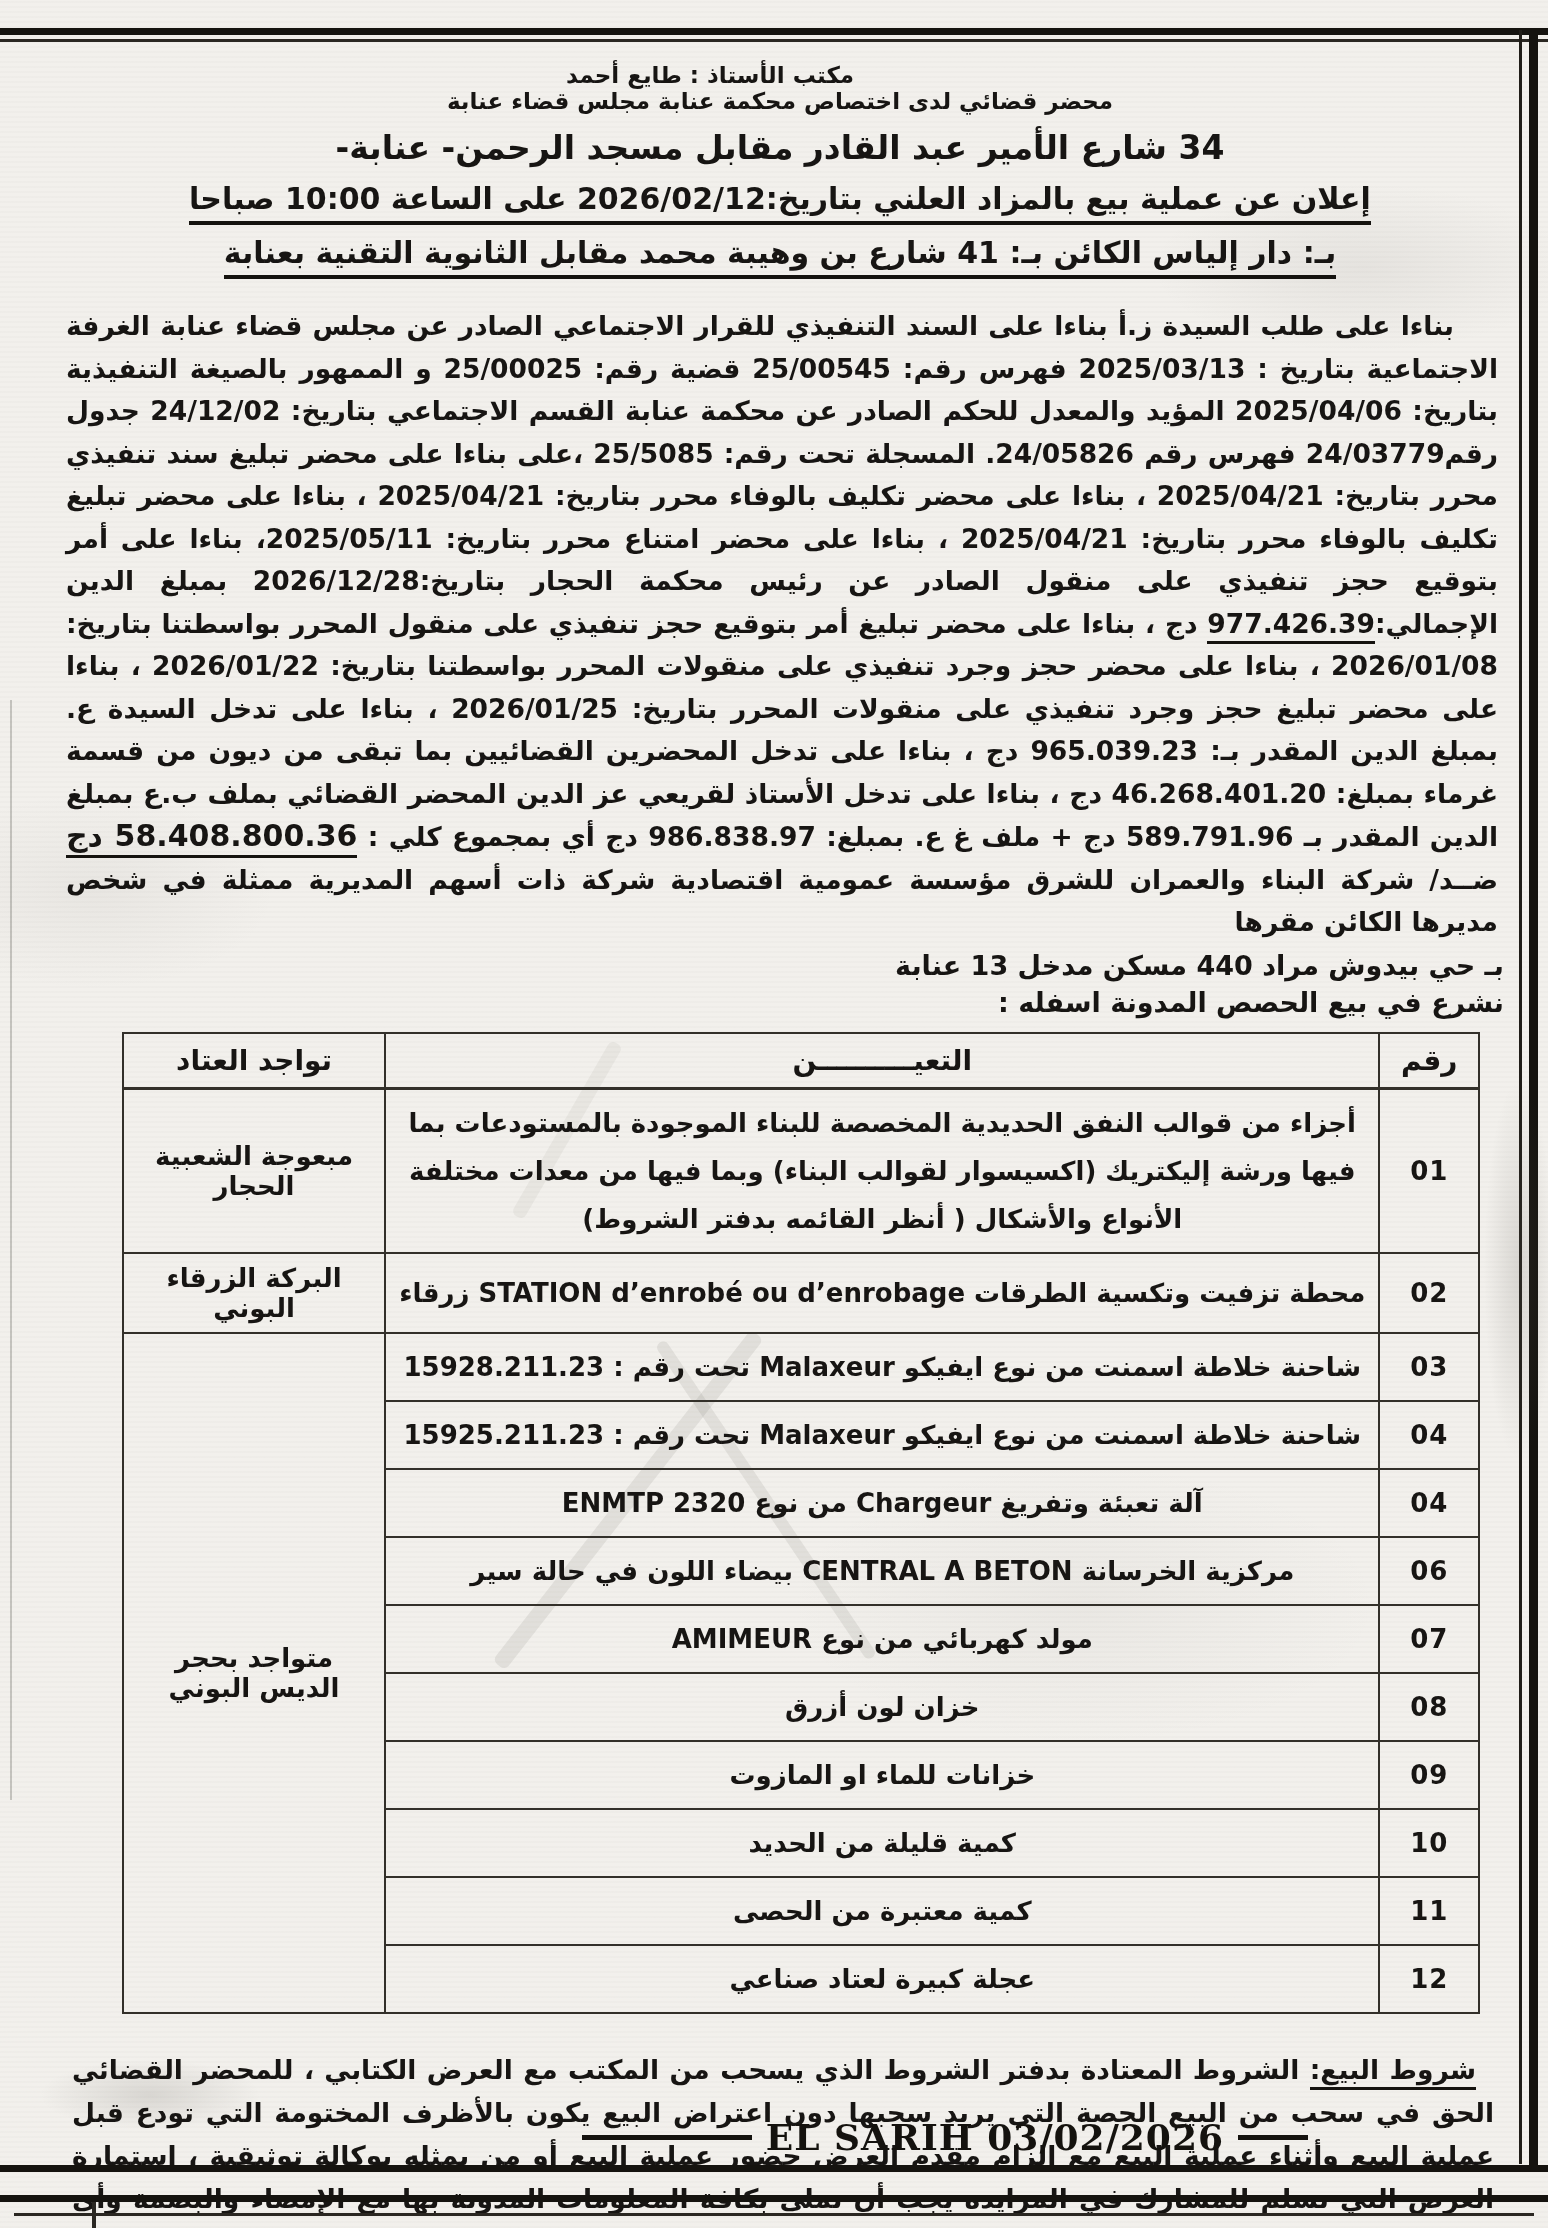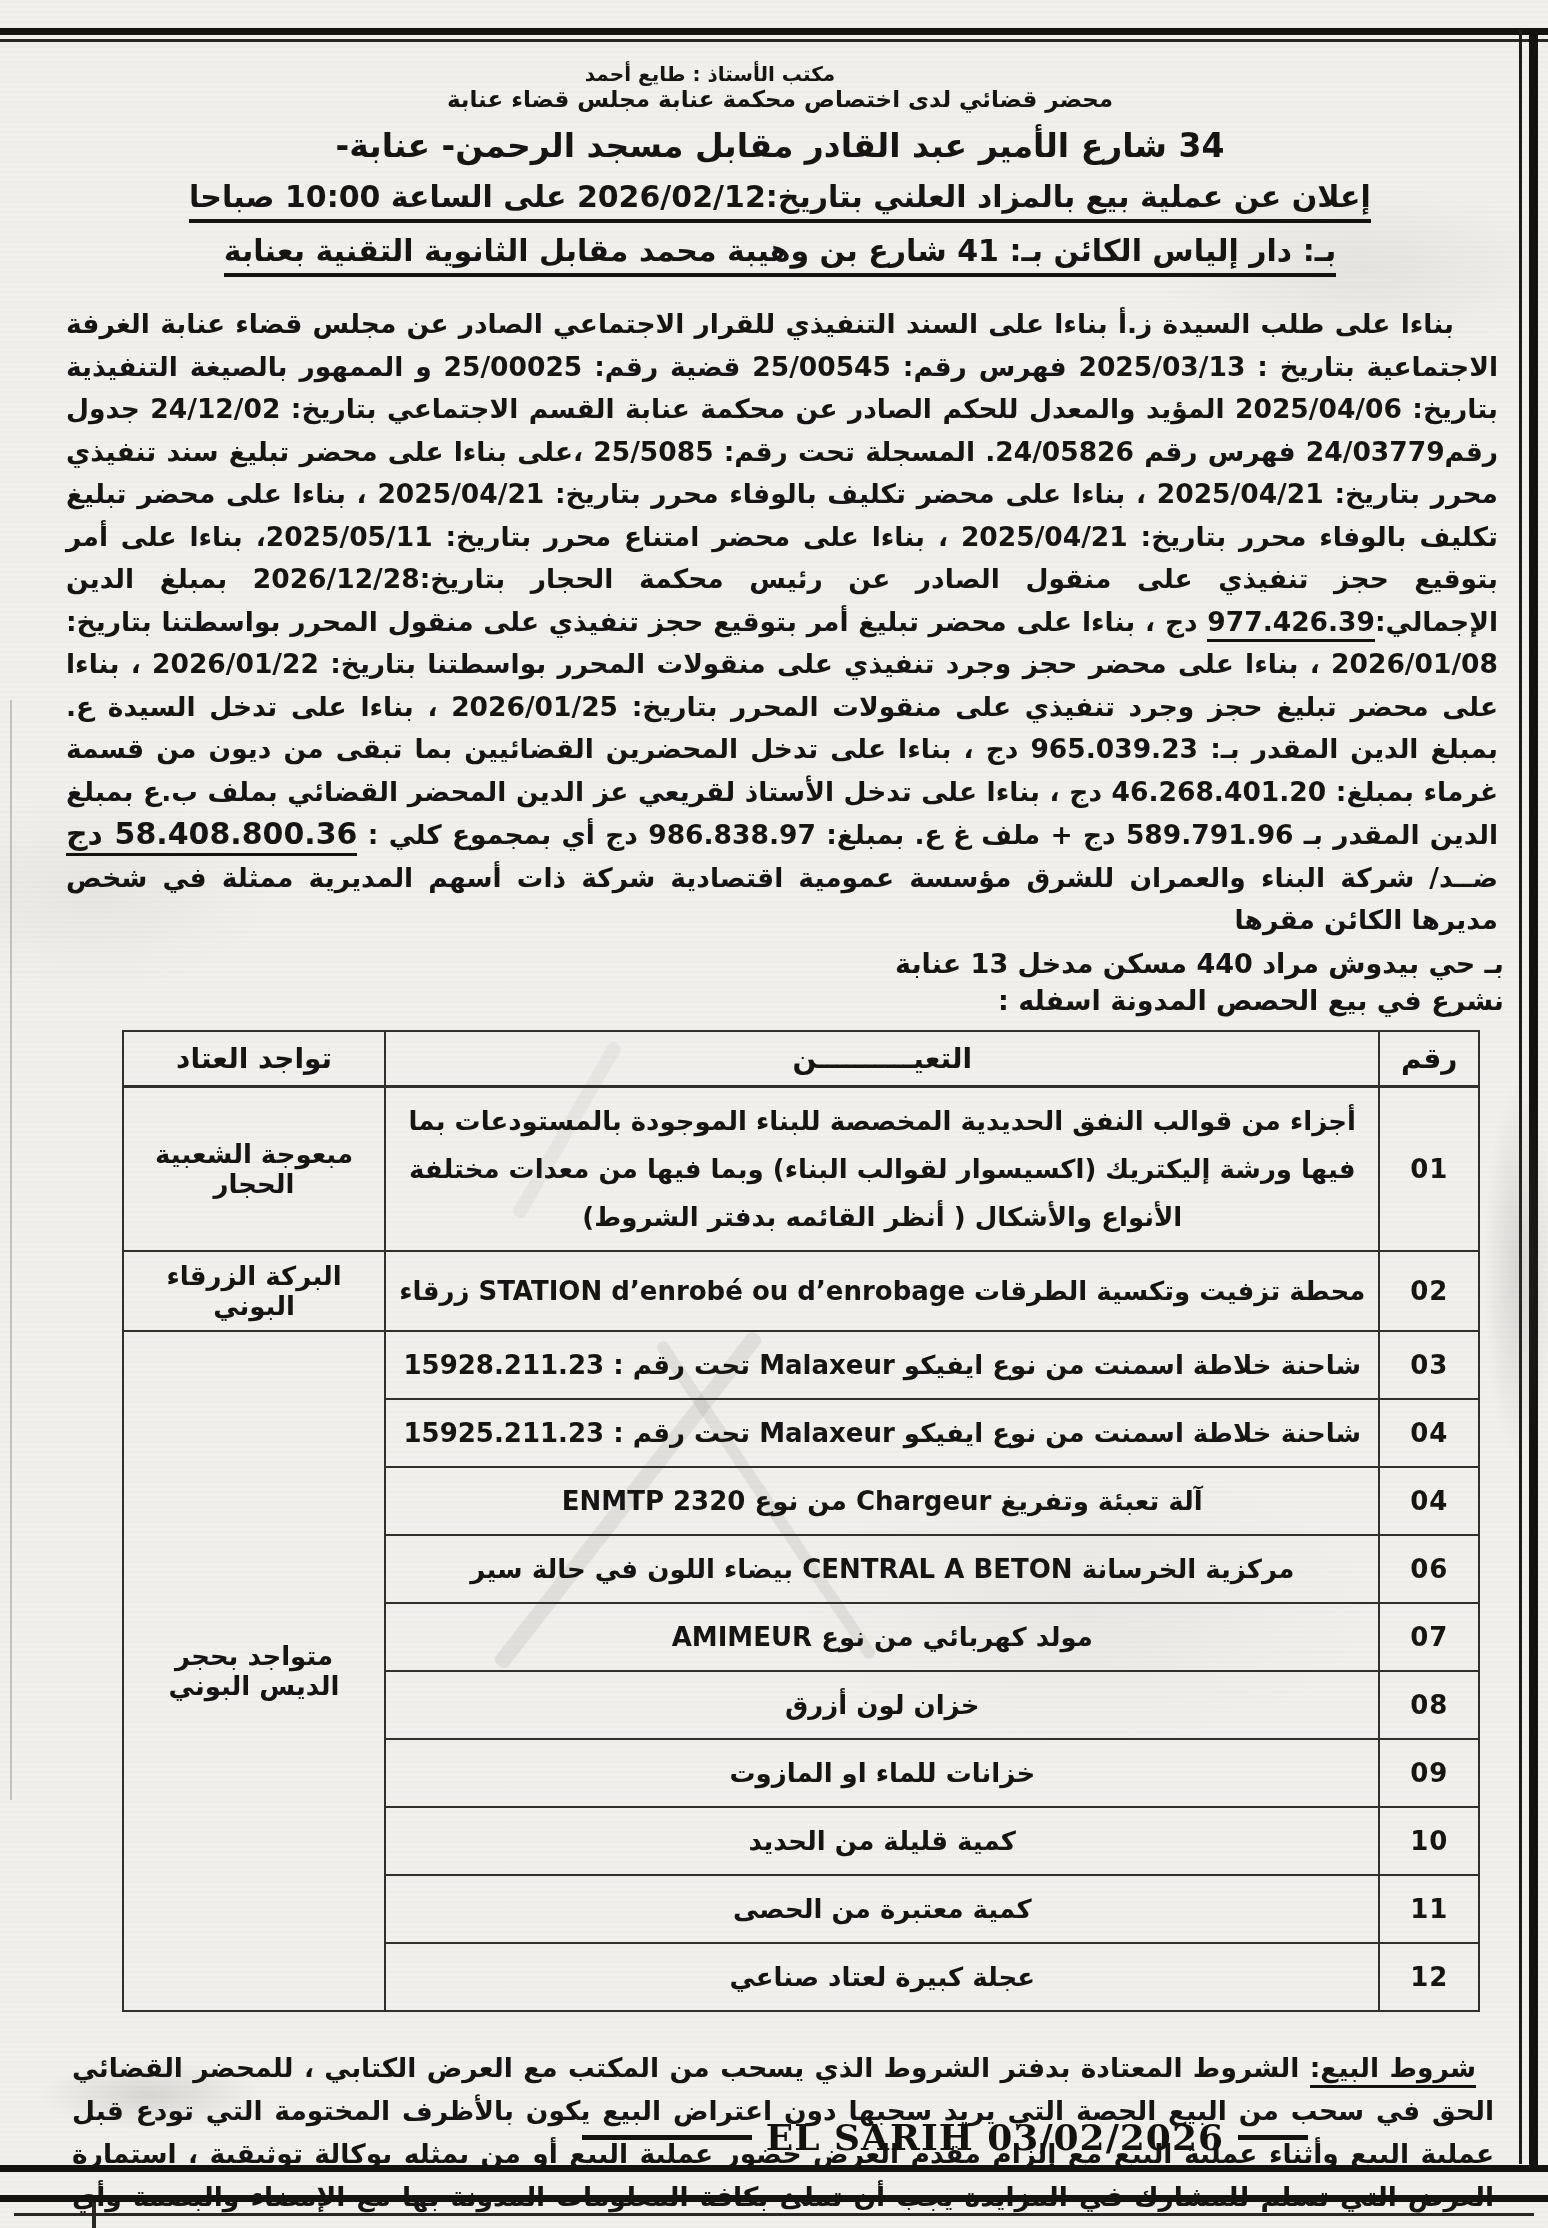--- a/index.html
+++ b/index.html
@@ -36,21 +36,21 @@
   .wm1{top:1290px;left:620px;width:16px;height:420px;transform:rotate(38deg);}
   .wm2{top:1310px;left:760px;width:12px;height:380px;transform:rotate(-34deg);}
   .wm3{top:1030px;left:560px;width:14px;height:200px;transform:rotate(30deg);opacity:.6;}
   .smudge{position:absolute;background:radial-gradient(ellipse closest-side, rgba(100,96,90,0.18), transparent);}
   .sm1{top:1080px;right:-6px;width:70px;height:380px;}
   .sm2{top:2060px;left:40px;width:220px;height:70px;}
 
   .content{position:relative;padding:52px 44px 0 56px;}
 
   .hdr{text-align:center;font-weight:bold;}
-  .h1{font-size:20px;margin:10px 140px 0 0;letter-spacing:1px;}
+  .h1{font-size:23px;margin:10px 140px 0 0;letter-spacing:1px;}
   .h2{font-size:23px;}
   .h3{font-size:33px;margin-top:14px;letter-spacing:1px;}
   .h4{font-size:36px;margin-top:12px;}
   .h5{font-size:30px;margin-top:14px;}
   .h6{font-size:30px;margin-top:10px;}
   .u{display:inline-block;border-bottom:4px solid #15130f;padding-bottom:5px;}
 
   .body-par{
     margin:26px 6px 0 10px;
     font-size:26.5px;font-weight:bold;

